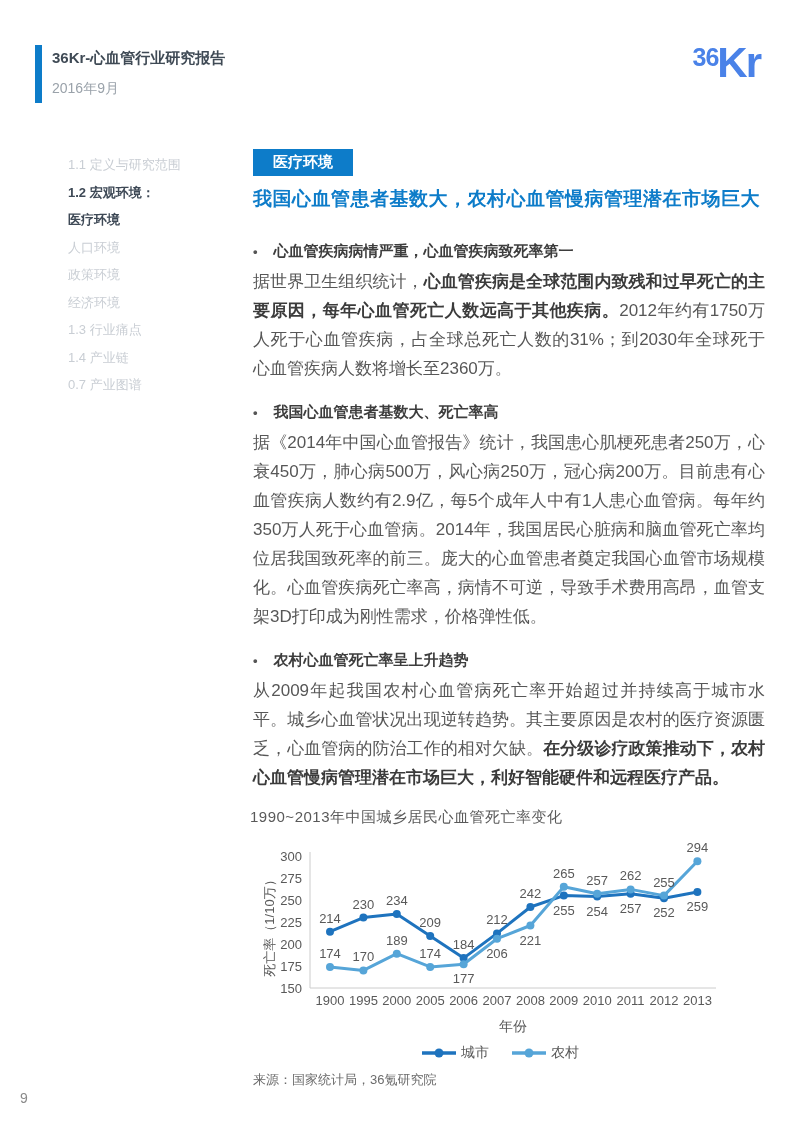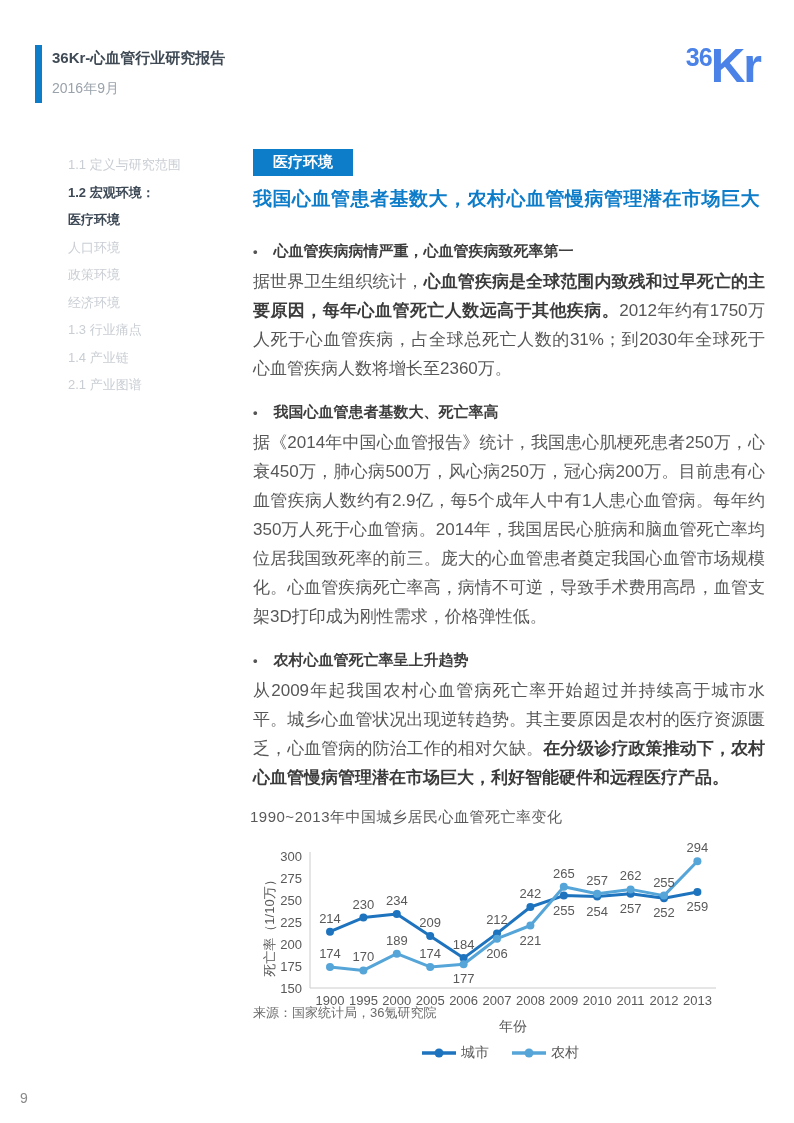--- a/index.html
+++ b/index.html
@@ -5,21 +5,21 @@
   html,body{margin:0;padding:0;}
   body{font-family:"Liberation Sans","DejaVu Sans",sans-serif;background:#fff;}
   .page{position:relative;width:794px;height:1123px;background:#fff;overflow:hidden;}
 
   
   .header-bar{position:absolute;left:35px;top:45px;width:7px;height:58px;background:#0d7cc9;}
   .header-title{position:absolute;left:52px;top:49px;font-size:15px;font-weight:bold;color:#3f4a55;}
   .header-date{position:absolute;left:52px;top:80px;font-size:14px;color:#9aa2aa;}
   .logo{position:absolute;right:34px;top:42px;display:flex;align-items:flex-start;color:#4a82e8;line-height:1;}
   .logo .logo36{font-size:25px;font-weight:800;margin-top:3px;letter-spacing:-1px;}
-  .logo .logokr{font-size:48px;font-weight:800;letter-spacing:-2px;margin-left:-1px;}
+  .logo .logokr{font-size:42px;font-weight:800;letter-spacing:-2px;margin-left:-1px;}
 
   
   .sidebar{position:absolute;left:42px;top:151px;width:190px;font-size:13px;line-height:27.5px;color:#c9ced4;}
   .sb-item{white-space:nowrap;cursor:pointer;margin-left:26px;}
   .sb-item.indent{margin-left:26px;}
   .sb-item.active{color:#3e4956;font-weight:bold;}
 
   
   .main{position:absolute;left:253px;top:149px;width:512px;}
   .badge{display:inline-block;background:#0d7cc9;color:#fff;font-weight:bold;font-size:15px;padding:4px 20px;}
@@ -32,21 +32,21 @@
 
   
   .chart{position:absolute;left:250px;top:800px;width:544px;}
   .chart-title{width:450px;font-size:15px;color:#595959;padding-top:8px;letter-spacing:0.5px;}
   .chart-plot{position:relative;margin-top:1px;}
   .chart-ylabel{position:absolute;left:-46px;top:88px;width:132px;text-align:center;
     transform:rotate(-90deg);font-size:13px;color:#595959;}
   .chart-xlabel{width:406px;margin-left:60px;text-align:center;font-size:14px;color:#595959;margin-top:2px;}
   .legend{display:flex;justify-content:center;gap:22px;margin-top:8px;width:500px;}
   .legend-item{display:flex;align-items:center;gap:4px;font-size:14px;color:#595959;}
-  .source{position:absolute;left:253px;top:1004px;font-size:13px;color:#6b6b6b;}
+  .source{position:absolute;left:253px;top:1071px;font-size:13px;color:#6b6b6b;}
   .page-num{position:absolute;left:20px;top:1090px;font-size:14px;color:#8a8a8a;}
 
   svg text{font-family:"Liberation Sans","DejaVu Sans",sans-serif;}
   .tick{font-size:13px;fill:#595959;}
   .dlabel{font-size:13px;fill:#595959;}
 </style>
 </head>
 <body>
 
 <div class="page">
@@ -61,21 +61,21 @@
 
   <nav class="sidebar">
       <div class="sb-item">1.1 定义与研究范围</div>
       <div class="sb-item active">1.2 宏观环境：</div>
       <div class="sb-item active indent">医疗环境</div>
       <div class="sb-item indent">人口环境</div>
       <div class="sb-item indent">政策环境</div>
       <div class="sb-item indent">经济环境</div>
       <div class="sb-item">1.3 行业痛点</div>
       <div class="sb-item">1.4 产业链</div>
-      <div class="sb-item">2.1 产业图谱</div>
+      <div class="sb-item">0.7 产业图谱</div>
     </nav>
 
   <div class="main">
     <span class="badge">医疗环境</span>
     <h1 class="main-title">我国心血管患者基数大，农村心血管慢病管理潜在市场巨大</h1>
     <div class="sections">
         <div class="bullet-heading"><span class="bullet-dot">•</span><span>心血管疾病病情严重，心血管疾病致死率第一</span></div>
         <p class="para"><span>据世界卫生组织统计，</span><span class="b">心血管疾病是全球范围内致残和过早死亡的主要原因，每年心血管死亡人数远高于其他疾病。</span><span>2012年约有1750万人死于心血管疾病，占全球总死亡人数的31%；到2030年全球死于心血管疾病人数将增长至2360万。</span></p>
         <div class="bullet-heading"><span class="bullet-dot">•</span><span>我国心血管患者基数大、死亡率高</span></div>
         <p class="para"><span>据《2014年中国心血管报告》统计，我国患心肌梗死患者250万，心衰450万，肺心病500万，风心病250万，冠心病200万。目前患有心血管疾病人数约有2.9亿，每5个成年人中有1人患心血管病。每年约350万人死于心血管病。2014年，我国居民心脏病和脑血管死亡率均位居我国致死率的前三。庞大的心血管患者奠定我国心血管市场规模化。心血管疾病死亡率高，病情不可逆，导致手术费用高昂，血管支架3D打印成为刚性需求，价格弹性低。</span></p>

